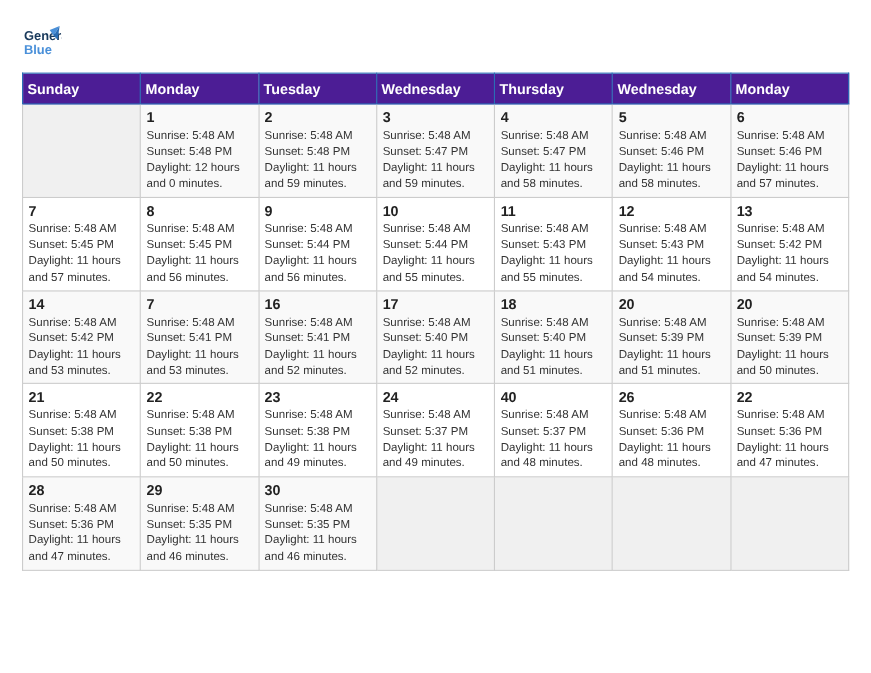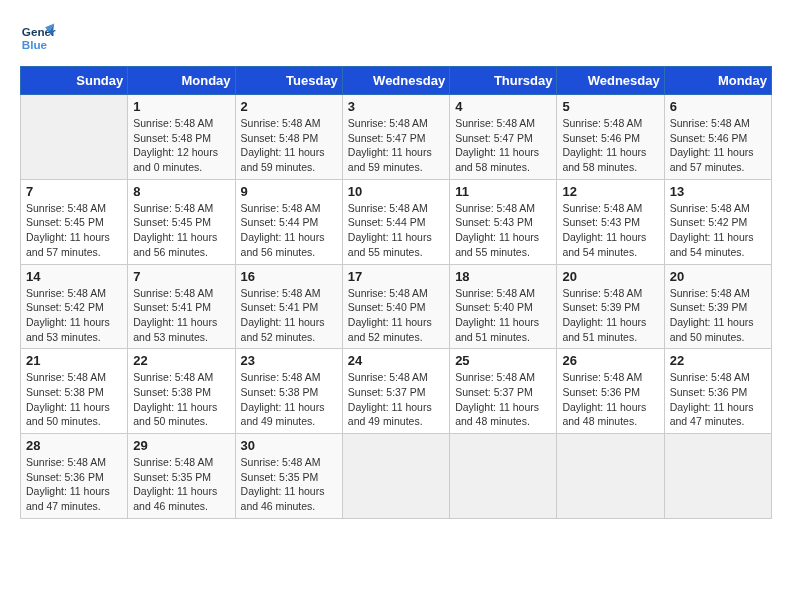--- a/index.html
+++ b/index.html
@@ -32,24 +32,24 @@
     .subtitle {
       font-size: 16px;
       color: #555;
     }
     table {
       width: 100%;
       border-collapse: collapse;
       font-size: 11px;
     }
     thead tr th {
-      background-color: #1d4ed8;
+      background-color: #4c1d95;
       color: #fff;
       padding: 6px 4px;
-      text-align: right;
+      text-align: left;
       font-size: 13px;
       font-weight: bold;
       border: 1px solid #2a6db5;
     }
     tbody tr td {
       border: 1px solid #ccc;
       vertical-align: top;
       padding: 4px 5px;
       width: 14.28%;
       min-height: 80px;
@@ -217,21 +217,21 @@
         </td>
         <td>
           <span class="day-num">23</span>
           <div class="day-info">Sunrise: 5:48 AM<br>Sunset: 5:38 PM<br>Daylight: 11 hours<br>and 49 minutes.</div>
         </td>
         <td>
           <span class="day-num">24</span>
           <div class="day-info">Sunrise: 5:48 AM<br>Sunset: 5:37 PM<br>Daylight: 11 hours<br>and 49 minutes.</div>
         </td>
         <td>
-          <span class="day-num">25</span>
+          <span class="day-num">40</span>
           <div class="day-info">Sunrise: 5:48 AM<br>Sunset: 5:37 PM<br>Daylight: 11 hours<br>and 48 minutes.</div>
         </td>
         <td>
           <span class="day-num">26</span>
           <div class="day-info">Sunrise: 5:48 AM<br>Sunset: 5:36 PM<br>Daylight: 11 hours<br>and 48 minutes.</div>
         </td>
         <td>
           <span class="day-num">22</span>
           <div class="day-info">Sunrise: 5:48 AM<br>Sunset: 5:36 PM<br>Daylight: 11 hours<br>and 47 minutes.</div>
         </td>

